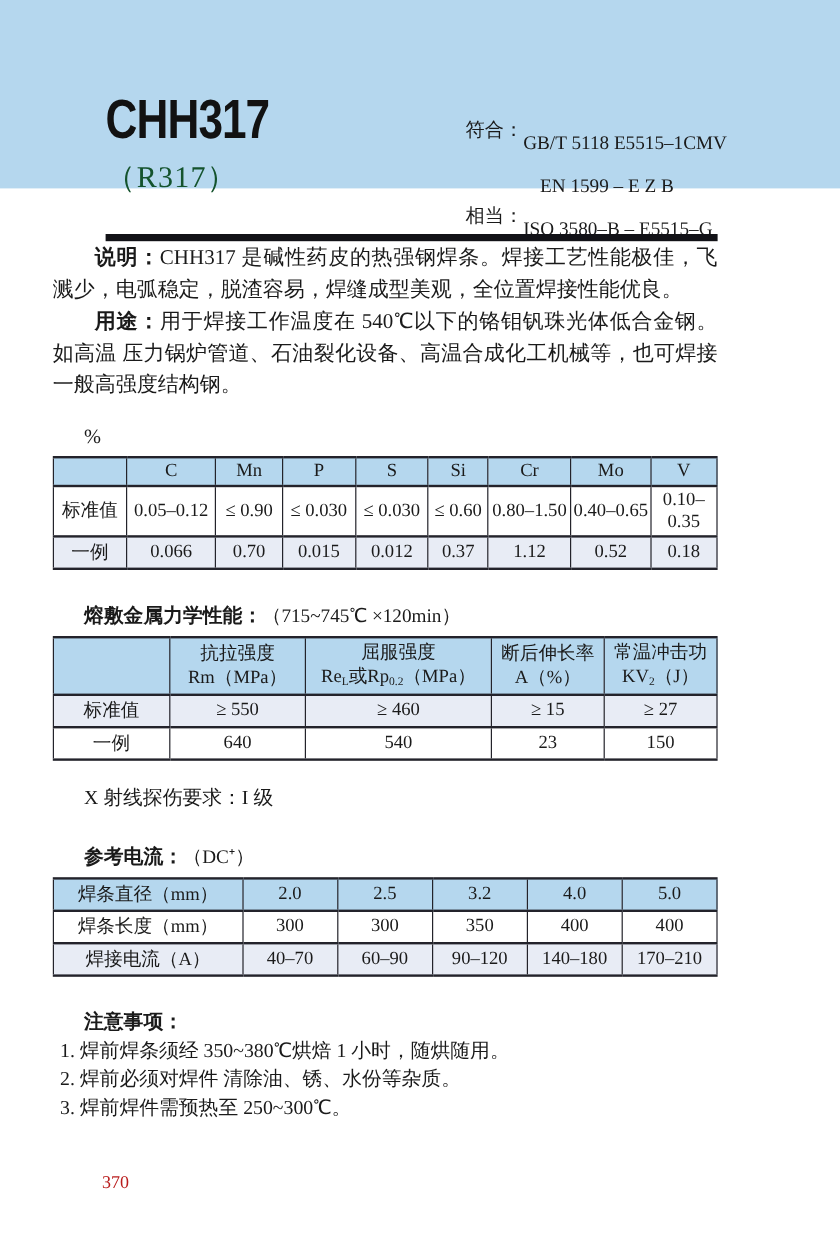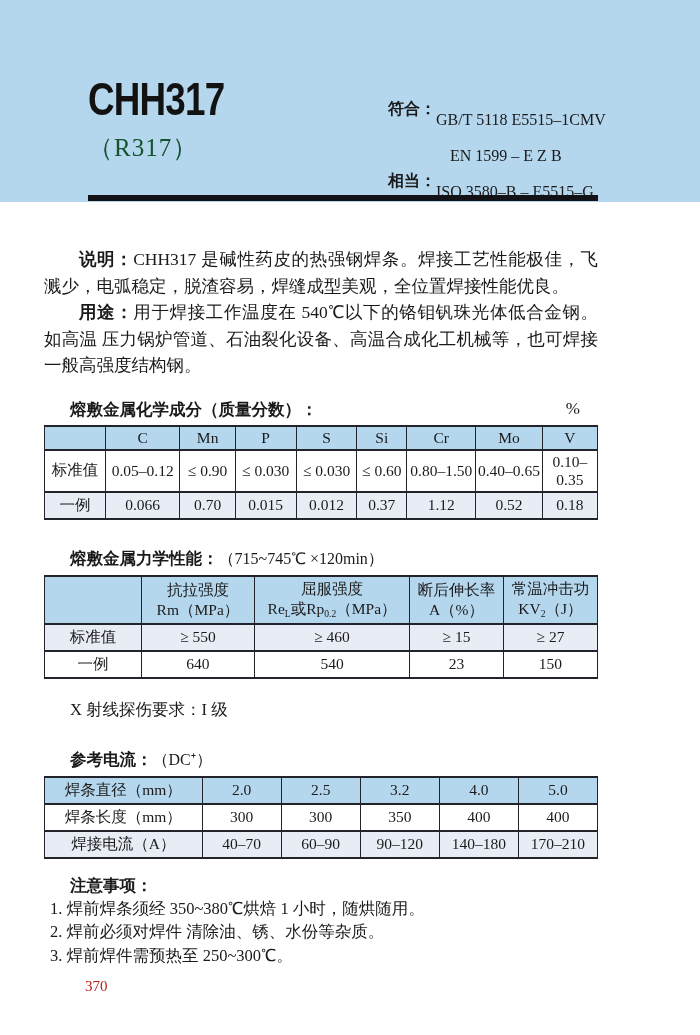--- a/index.html
+++ b/index.html
@@ -11,21 +11,21 @@
     width: 700px;
     height: 1035px;
     background: #ffffff;
     overflow: hidden;
   }
 
   
   .header-band {
     position: relative;
     width: 700px;
-    height: 202px;
+    height: 157px;
     background: #b5d7ee;
   }
   .brand-block { position: absolute; left: 88px; top: 76px; }
   .brand-model {
     font-family: "Liberation Sans", sans-serif;
     font-weight: bold;
     font-size: 46px;
     line-height: 1;
     color: #121212;
     letter-spacing: -1px;
@@ -35,21 +35,21 @@
   .brand-alt {
     font-size: 25px;
     margin-top: 9px;
     color: #14532d;
     letter-spacing: 1px;
   }
   .spec-block { position: absolute; left: 388px; top: 96px; font-size: 16px; }
   .spec-line { display: flex; line-height: 25px; white-space: nowrap; }
   .spec-label {
     font-family: "Liberation Sans", sans-serif;
-    font-weight: bold;
+    font-weight: normal;
     width: 48px;
     flex: 0 0 48px;
   }
   .spec-value { font-family: "Liberation Serif", serif; margin-top: 11px; }
   .spec-value.indent { padding-left: 14px; }
   .header-rule {
     position: absolute;
     left: 88px;
     top: 195px;
     width: 510px;
@@ -112,21 +112,21 @@
   .mech-table td { height: 27px; }
   .cur-table th, .cur-table td { height: 26px; }
 
   .sub { font-size: 0.62em; position: relative; top: 3px; }
 
   .sec-chem { margin-top: 18px; }
   .sec-mech { margin-top: 26px; }
   .xray-note { margin-top: 20px; padding-left: 26px; font-size: 16.5px; }
   .sec-current { margin-top: 26px; }
 
-  .notes { margin-top: 14px; padding-left: 6px; }
+  .notes { margin-top: 26px; padding-left: 6px; }
   .notes-title {
     font-family: "Liberation Sans", sans-serif;
     font-weight: bold;
     font-size: 16.5px;
     padding-left: 20px;
     line-height: 24px;
   }
   .notes-item { font-size: 16.5px; line-height: 23.5px; }
 
   .page-number {
@@ -166,21 +166,20 @@
 
   <div class="content">
 
     <div class="desc">
       <p><span class="inline-label">说明：</span><span>CHH317 是碱性药皮的热强钢焊条。焊接工艺性能极佳，飞溅少，电弧稳定，脱渣容易，焊缝成型美观，全位置焊接性能优良。</span></p>
       <p><span class="inline-label">用途：</span><span>用于焊接工作温度在 540℃以下的铬钼钒珠光体低合金钢。如高温 压力锅炉管道、石油裂化设备、高温合成化工机械等，也可焊接一般高强度结构钢。</span></p>
     </div>
 
     <div class="sec-chem">
       <div class="section-title-row">
-        <span class="section-title">熔敷金属化学成分（质量分数）：</span>
         <span class="unit-label">%</span>
       </div>
       <table class="chem-table">
         <colgroup>
           <col style="width:11%">
             <col style="width:13.5%">
             <col style="width:10%">
             <col style="width:11%">
           <col style="width:11%">
             <col style="width:9%">

